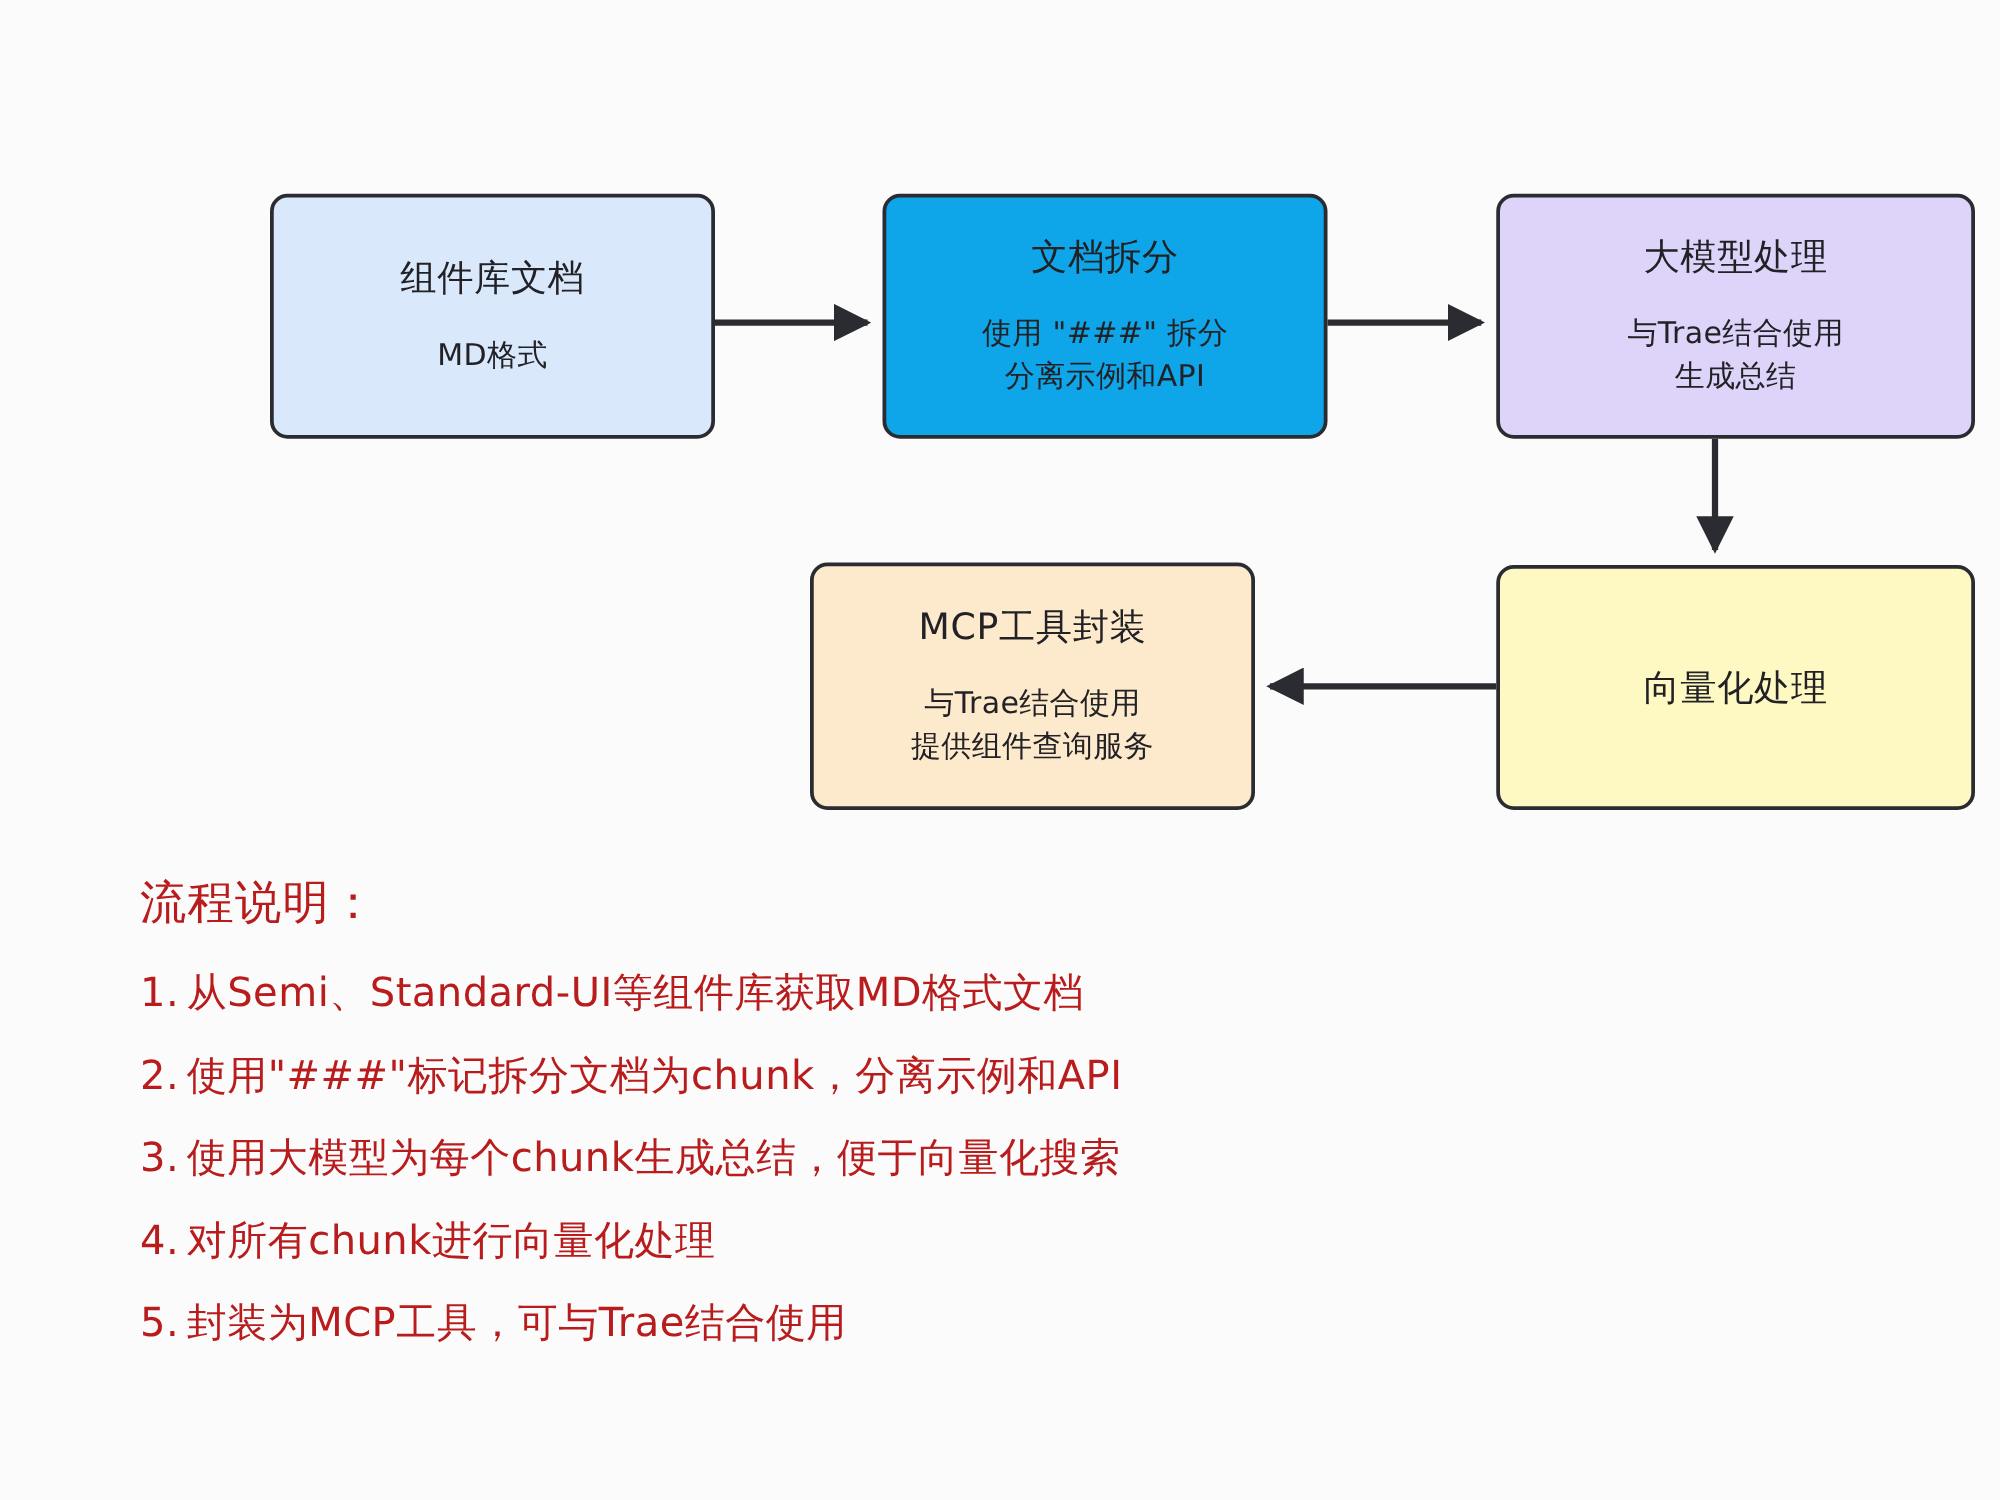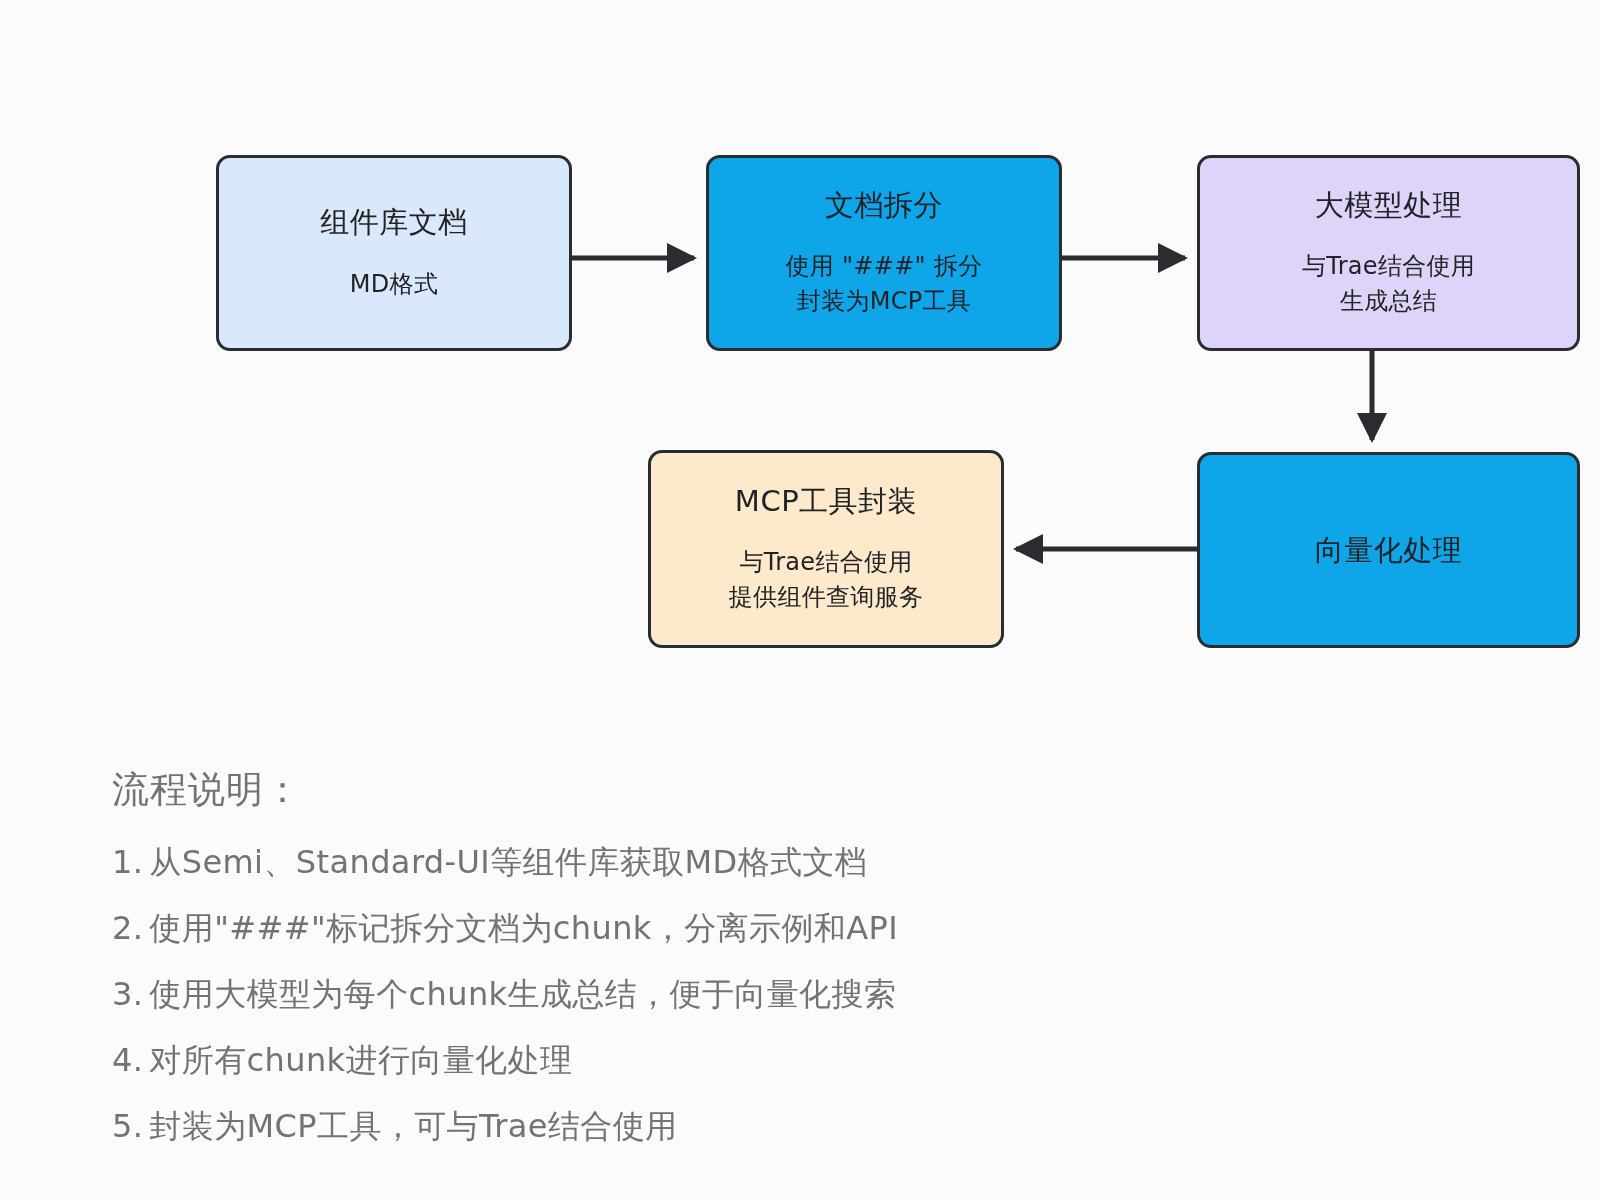--- a/index.html
+++ b/index.html
@@ -59,23 +59,23 @@
     position: absolute;
     left: 0; top: 0;
     width: 1600px; height: 1200px;
     pointer-events: none;
   }
 
   
   #legend {
     position: absolute;
     left: 92px;
-    top: 768px;
+    top: 700px;
     width: 900px;
-    color: #737373;
+    color: #b91c1c;
   }
   #legend .legend-title {
     font-size: 37px;
     line-height: 1.2;
     margin-bottom: 30px;
     letter-spacing: 1px;
   }
   #legend ol { list-style: none; }
   #legend li {
     font-size: 32px;
@@ -119,33 +119,33 @@
     <div class="title">组件库文档</div>
     <div class="sub">
       <span class="l">MD格式</span>
     </div>
   </div>
 
   <div class="node" id="node-split" style="background: #0ea5e9;">
     <div class="title">文档拆分</div>
     <div class="sub">
       <span class="l">使用 "###" 拆分</span>
-      <span class="l">封装为MCP工具</span>
+      <span class="l">分离示例和API</span>
     </div>
   </div>
 
   <div class="node" id="node-llm" style="background: rgb(222, 211, 248);">
     <div class="title">大模型处理</div>
     <div class="sub">
       <span class="l">与Trae结合使用</span>
       <span class="l">生成总结</span>
     </div>
   </div>
 
-  <div class="node" id="node-vector" style="background: #0ea5e9;">
+  <div class="node" id="node-vector" style="background: #fef9c3;">
     <div class="title">向量化处理</div>
   </div>
 
   <div class="node" id="node-mcp" style="background: rgb(253, 233, 203);">
     <div class="title">MCP工具封装</div>
     <div class="sub">
       <span class="l">与Trae结合使用</span>
       <span class="l">提供组件查询服务</span>
     </div>
   </div>

